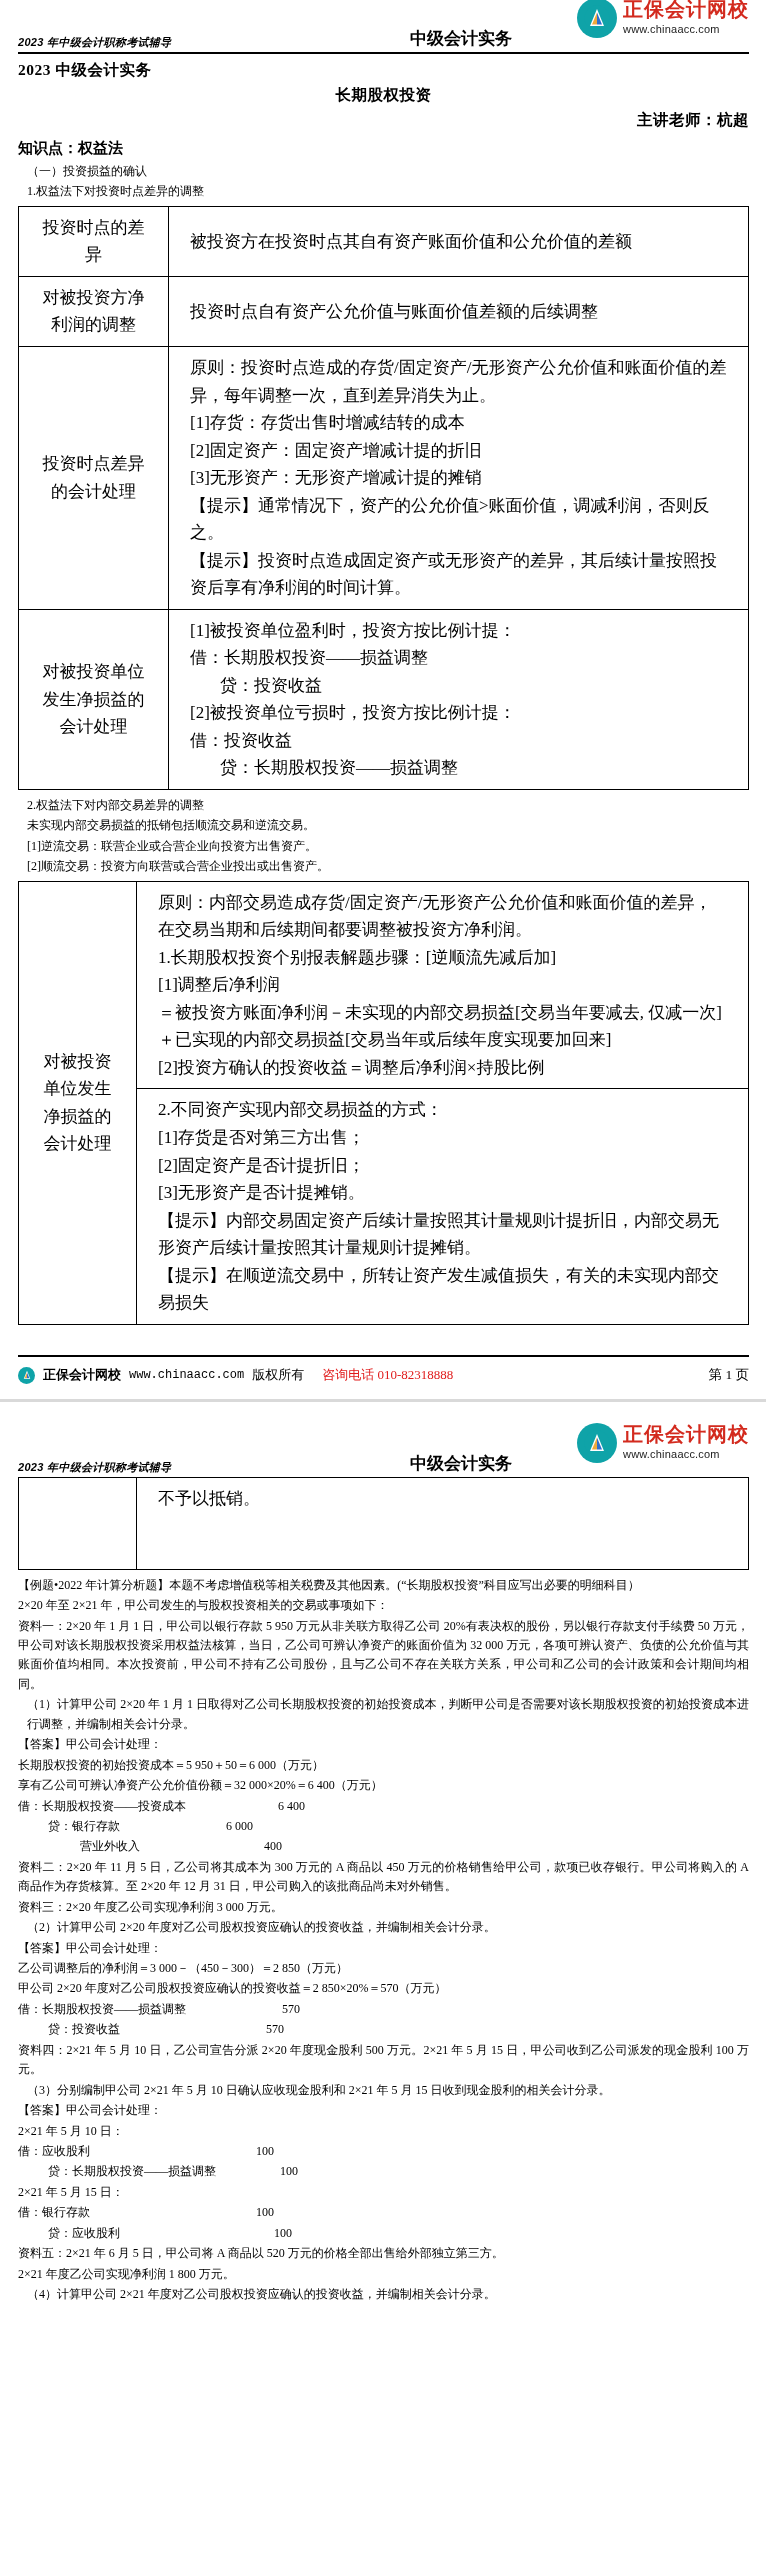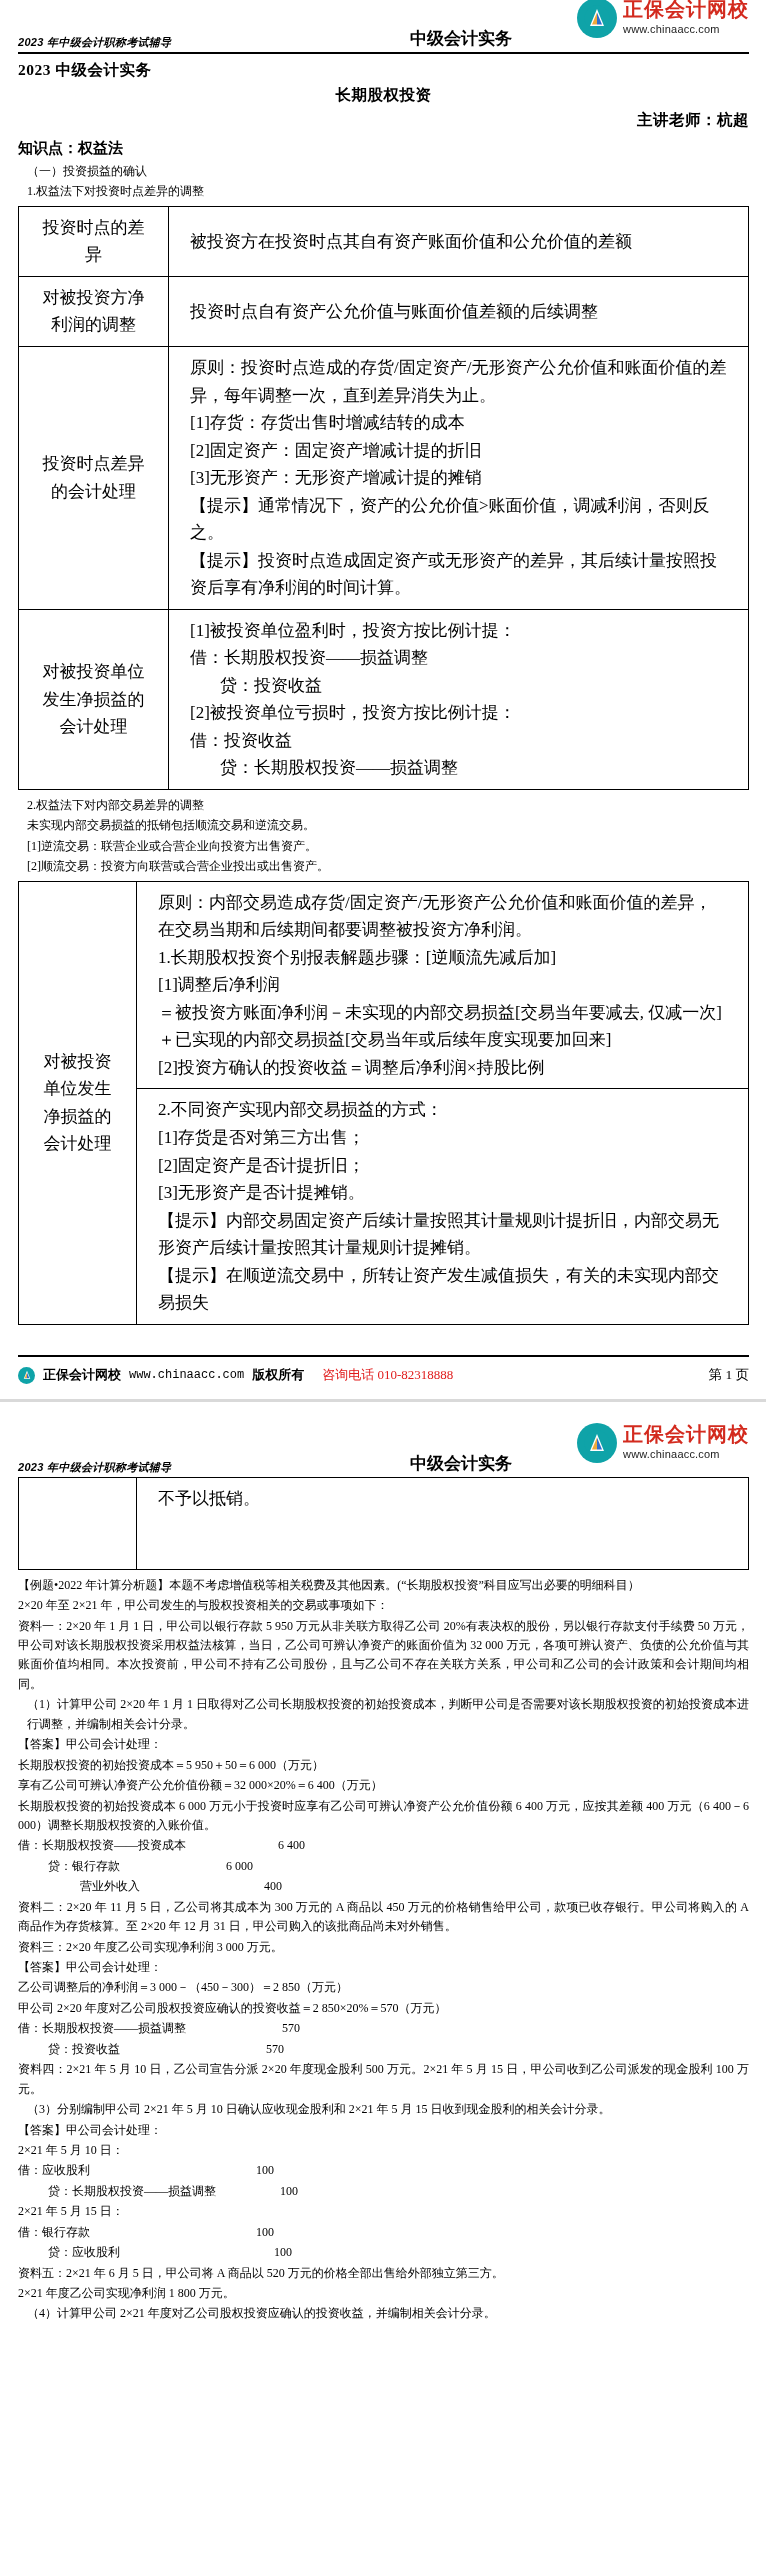--- a/index.html
+++ b/index.html
@@ -164,21 +164,21 @@
     font-size: 13px;
     white-space: nowrap;
   }
   .f-url {
     font-family: "Liberation Mono", "DejaVu Sans Mono", monospace;
     font-size: 12px;
     white-space: nowrap;
   }
   .f-rights {
     font-family: "Liberation Sans", "DejaVu Sans", sans-serif;
-    font-weight: bold;
+    font-weight: normal;
     font-size: 13px;
     white-space: nowrap;
   }
   .f-phone {
     color: #e01b1b;
     font-size: 13px;
     margin-left: 10px;
     white-space: nowrap;
   }
   .f-pageno {
@@ -354,40 +354,40 @@
     </tbody>
   </table>
 
   <div class="para">【例题•2022 年计算分析题】本题不考虑增值税等相关税费及其他因素。(“长期股权投资”科目应写出必要的明细科目）</div>
   <div class="para">2×20 年至 2×21 年，甲公司发生的与股权投资相关的交易或事项如下：</div>
   <div class="para">资料一：2×20 年 1 月 1 日，甲公司以银行存款 5 950 万元从非关联方取得乙公司 20%有表决权的股份，另以银行存款支付手续费 50 万元，甲公司对该长期股权投资采用权益法核算，当日，乙公司可辨认净资产的账面价值为 32 000 万元，各项可辨认资产、负债的公允价值与其账面价值均相同。本次投资前，甲公司不持有乙公司股份，且与乙公司不存在关联方关系，甲公司和乙公司的会计政策和会计期间均相同。</div>
   <div class="para indent">（1）计算甲公司 2×20 年 1 月 1 日取得对乙公司长期股权投资的初始投资成本，判断甲公司是否需要对该长期股权投资的初始投资成本进行调整，并编制相关会计分录。</div>
   <div class="para">【答案】甲公司会计处理：</div>
   <div class="para">长期股权投资的初始投资成本＝5 950＋50＝6 000（万元）</div>
   <div class="para">享有乙公司可辨认净资产公允价值份额＝32 000×20%＝6 400（万元）</div>
-  <div class="para">长期股权投资的初始投资成本 6 000 万元小于投资时应享有乙公司可辨认净资产公允价值份额 6 400 万元，应按其差额 400 万元（6 400－6 000）调整长期股权投资的入账价值。</div>
 
   <div class="para">
     <span>借：长期股权投资——投资成本</span>
     <span style="display:inline-block;width:86px"></span>
     <span>6 400</span>
   </div>
   <div class="para" style="padding-left:30px">
     <span>贷：银行存款</span>
     <span style="display:inline-block;width:100px"></span>
     <span>6 000</span>
   </div>
   <div class="para" style="padding-left:62px">
     <span>营业外收入</span>
     <span style="display:inline-block;width:118px"></span>
     <span>400</span>
   </div>
 
   <div class="para">资料二：2×20 年 11 月 5 日，乙公司将其成本为 300 万元的 A 商品以 450 万元的价格销售给甲公司，款项已收存银行。甲公司将购入的 A 商品作为存货核算。至 2×20 年 12 月 31 日，甲公司购入的该批商品尚未对外销售。</div>
   <div class="para">资料三：2×20 年度乙公司实现净利润 3 000 万元。</div>
+  <div class="para indent">（2）计算甲公司 2×20 年度对乙公司股权投资应确认的投资收益，并编制相关会计分录。</div>
   <div class="para">【答案】甲公司会计处理：</div>
   <div class="para">乙公司调整后的净利润＝3 000－（450－300）＝2 850（万元）</div>
   <div class="para">甲公司 2×20 年度对乙公司股权投资应确认的投资收益＝2 850×20%＝570（万元）</div>
 
   <div class="para">
     <span>借：长期股权投资——损益调整</span>
     <span style="display:inline-block;width:90px"></span>
     <span>570</span>
   </div>
   <div class="para" style="padding-left:30px">

